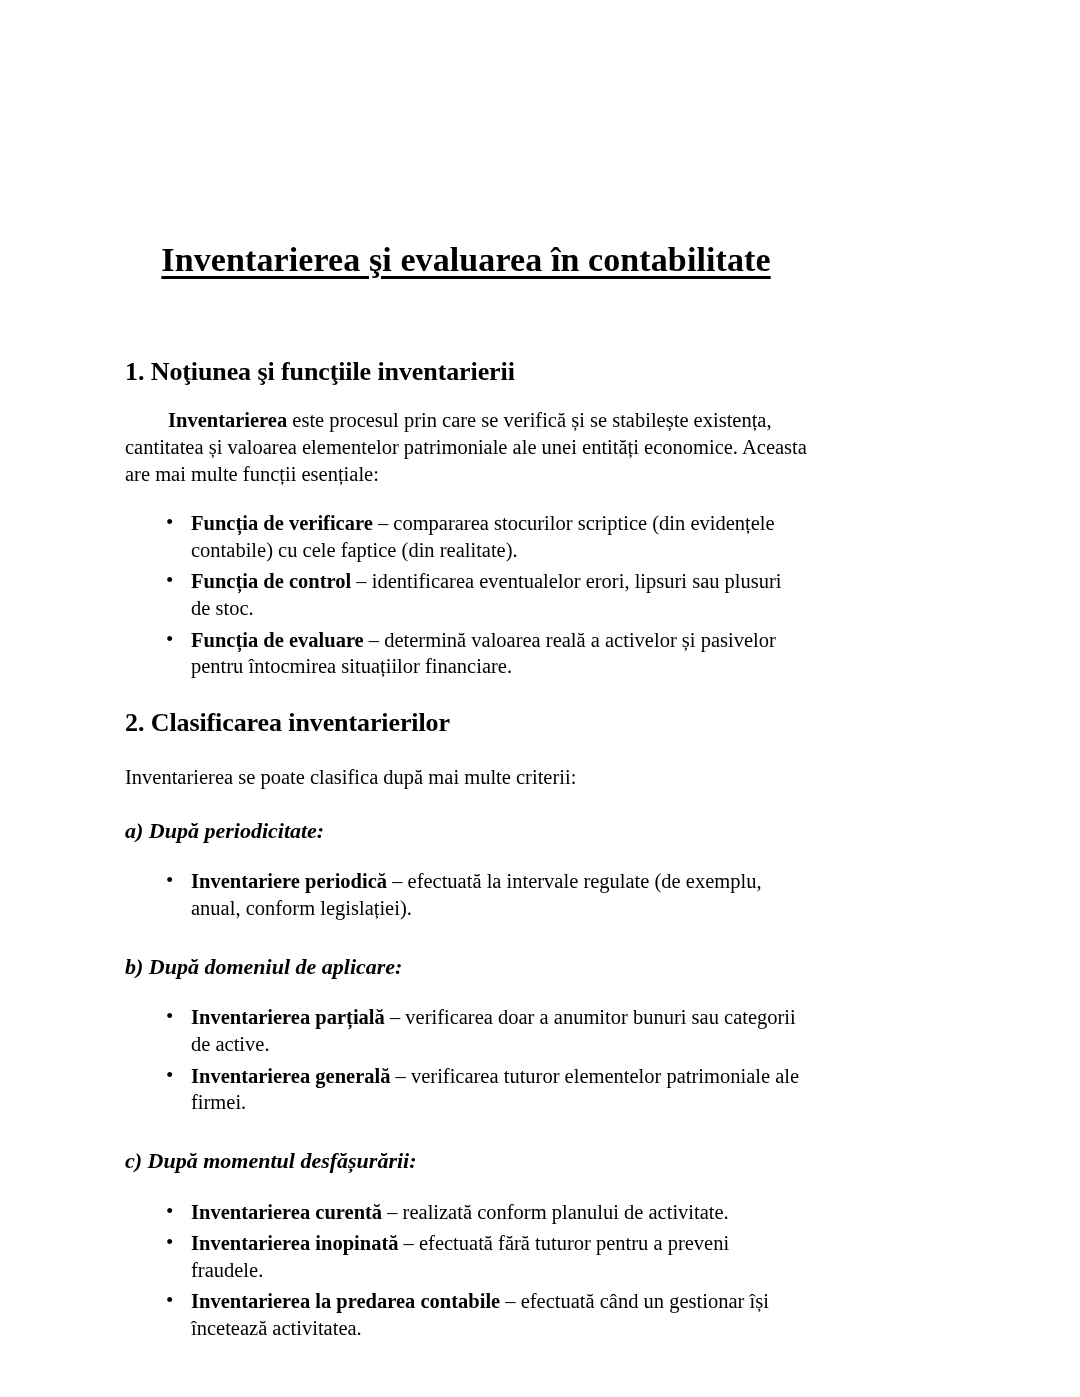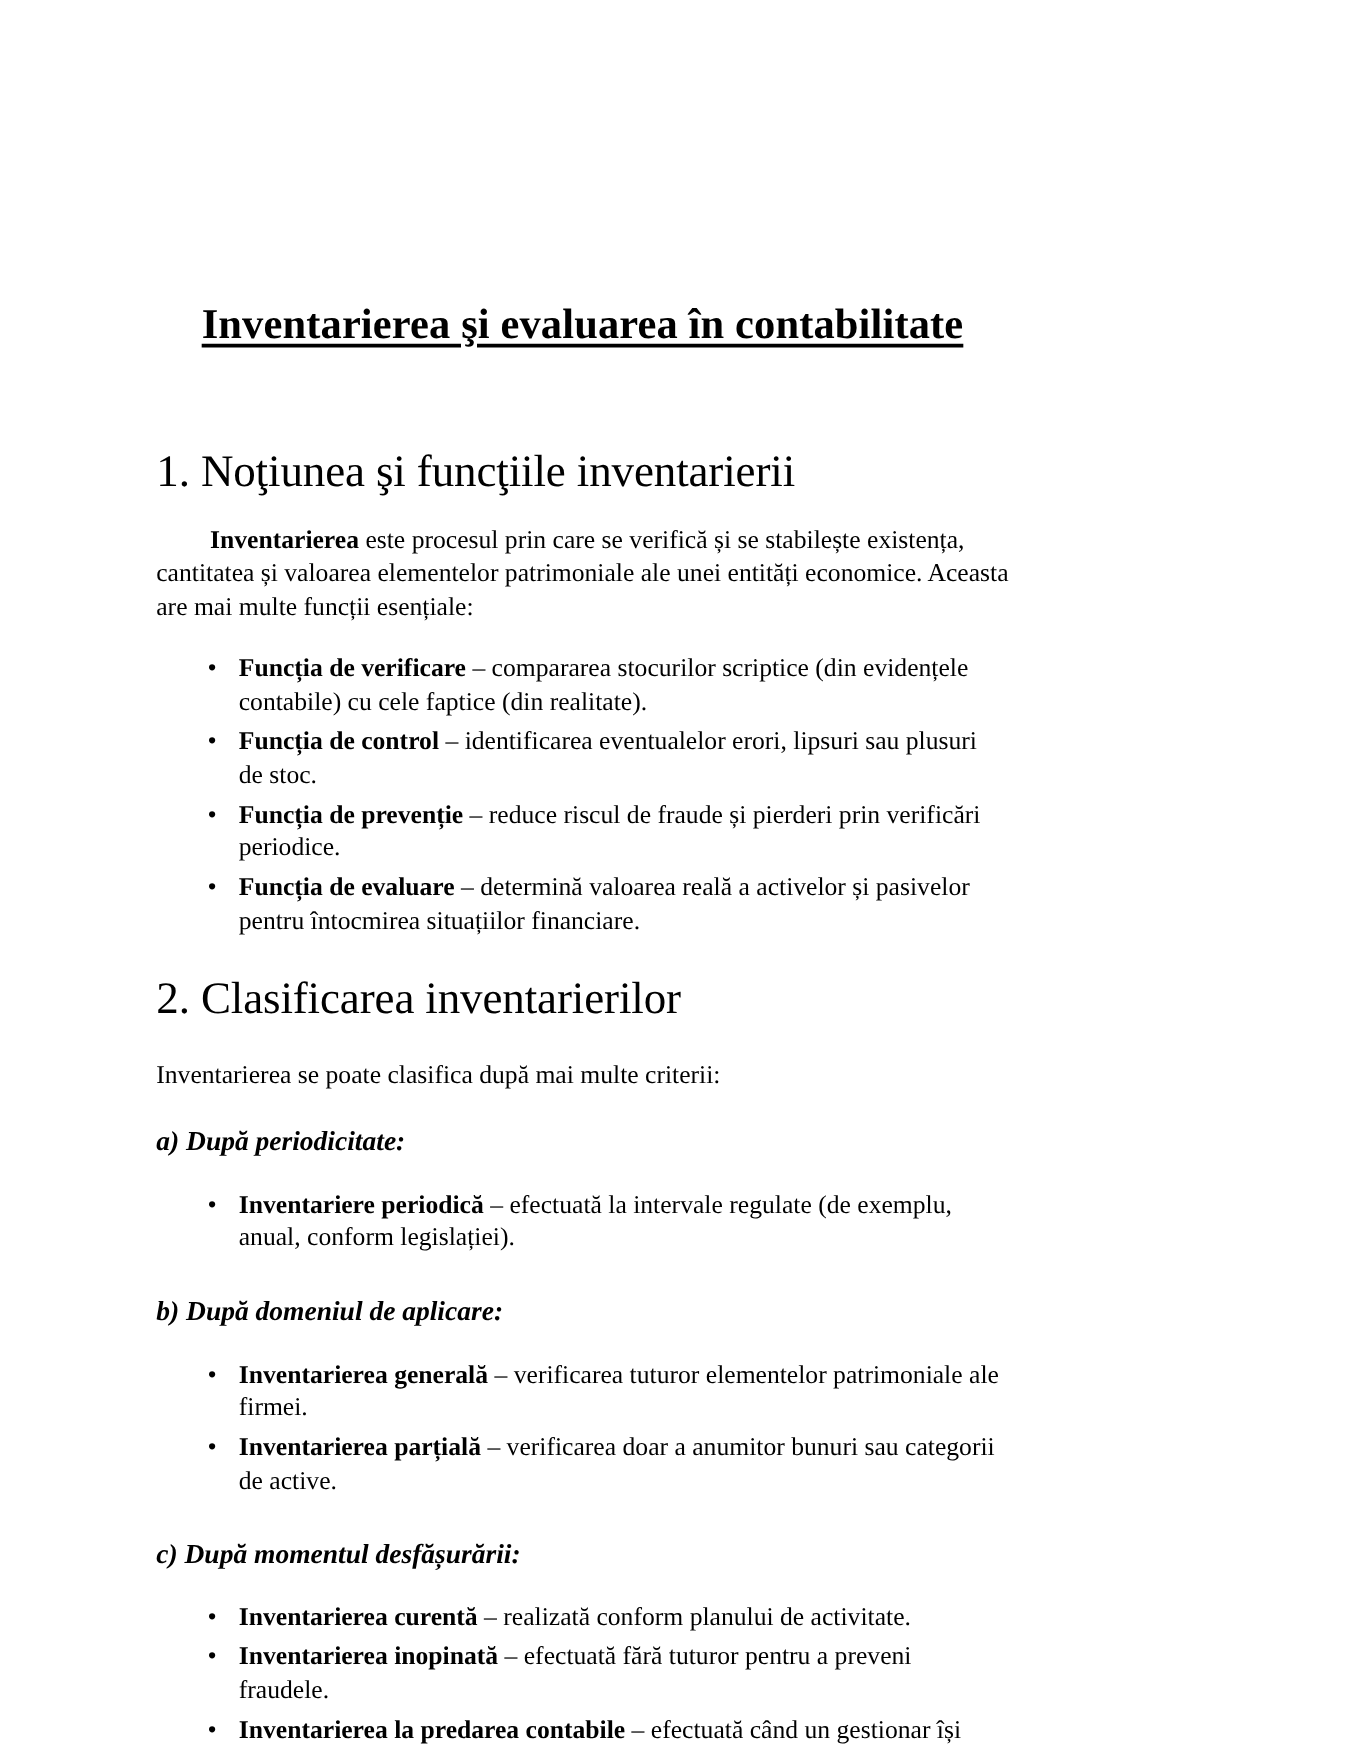--- a/index.html
+++ b/index.html
@@ -32,22 +32,22 @@
     margin: 0 0 0 0;
     letter-spacing: 0.1px;
   }
   .doc-title .u {
     text-decoration: underline;
     text-underline-offset: 5px;
     text-decoration-thickness: 2.5px;
   }
 
   .h2 {
-    font-size: 36px;
-    font-weight: normal;
+    font-size: 26px;
+    font-weight: bold;
     line-height: 1.2;
     margin: 0;
     letter-spacing: -0.1px;
   }
 
   .body-p {
     font-size: 20.5px;
     line-height: 1.30;
     margin: 0;
     text-align: left;
@@ -108,21 +108,20 @@
 
   <div class="sp-h1-to-p"></div>
 
   <p class="body-p"><b>Inventarierea</b><span> este procesul prin care se verifică și se stabilește existența, cantitatea și valoarea elementelor patrimoniale ale unei entități economice. Aceasta are mai multe funcții esențiale:</span></p>
 
   <div class="sp-p-to-ul"></div>
 
   <ul class="bullets">
     <li><span class="lead">Funcția de verificare</span><span> – compararea stocurilor scriptice (din evidențele contabile) cu cele faptice (din realitate).</span></li>
     <li><span class="lead">Funcția de control</span><span> – identificarea eventualelor erori, lipsuri sau plusuri de stoc.</span></li>
-    <li><span class="lead">Funcția de prevenție</span><span> – reduce riscul de fraude și pierderi prin verificări periodice.</span></li>
     <li><span class="lead">Funcția de evaluare</span><span> – determină valoarea reală a activelor și pasivelor pentru întocmirea situațiilor financiare.</span></li>
   </ul>
 
   <div class="sp-ul-to-h2"></div>
 
   <h2 class="h2">2. Clasificarea inventarierilor</h2>
 
   <div class="sp-h2-to-p"></div>
 
   <p class="body-p">Inventarierea se poate clasifica după mai multe criterii:</p>
@@ -137,22 +136,22 @@
     <li><span class="lead">Inventariere periodică</span><span> – efectuată la intervale regulate (de exemplu, anual, conform legislației).</span></li>
   </ul>
 
   <div class="sp-ul-to-h3"></div>
 
   <h3 class="h3">b) După domeniul de aplicare:</h3>
 
   <div class="sp-h3-to-ul"></div>
 
   <ul class="bullets">
+    <li><span class="lead">Inventarierea parțială</span><span> – verificarea doar a anumitor bunuri sau categorii de active.</span></li>
     <li><span class="lead">Inventarierea generală</span><span> – verificarea tuturor elementelor patrimoniale ale firmei.</span></li>
-    <li><span class="lead">Inventarierea parțială</span><span> – verificarea doar a anumitor bunuri sau categorii de active.</span></li>
   </ul>
 
   <div class="sp-ul-to-h3"></div>
 
   <h3 class="h3">c) După momentul desfășurării:</h3>
 
   <div class="sp-h3-to-ul"></div>
 
   <ul class="bullets">
     <li><span class="lead">Inventarierea curentă</span><span> – realizată conform planului de activitate.</span></li>

